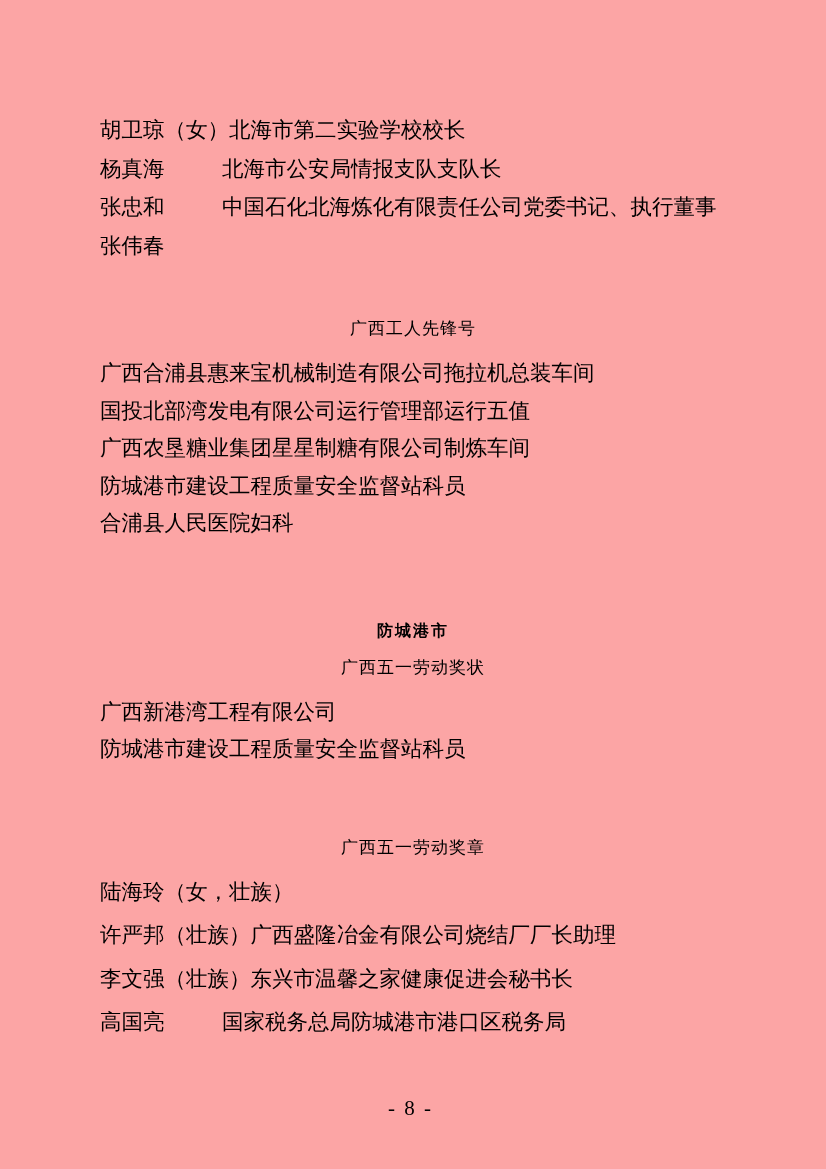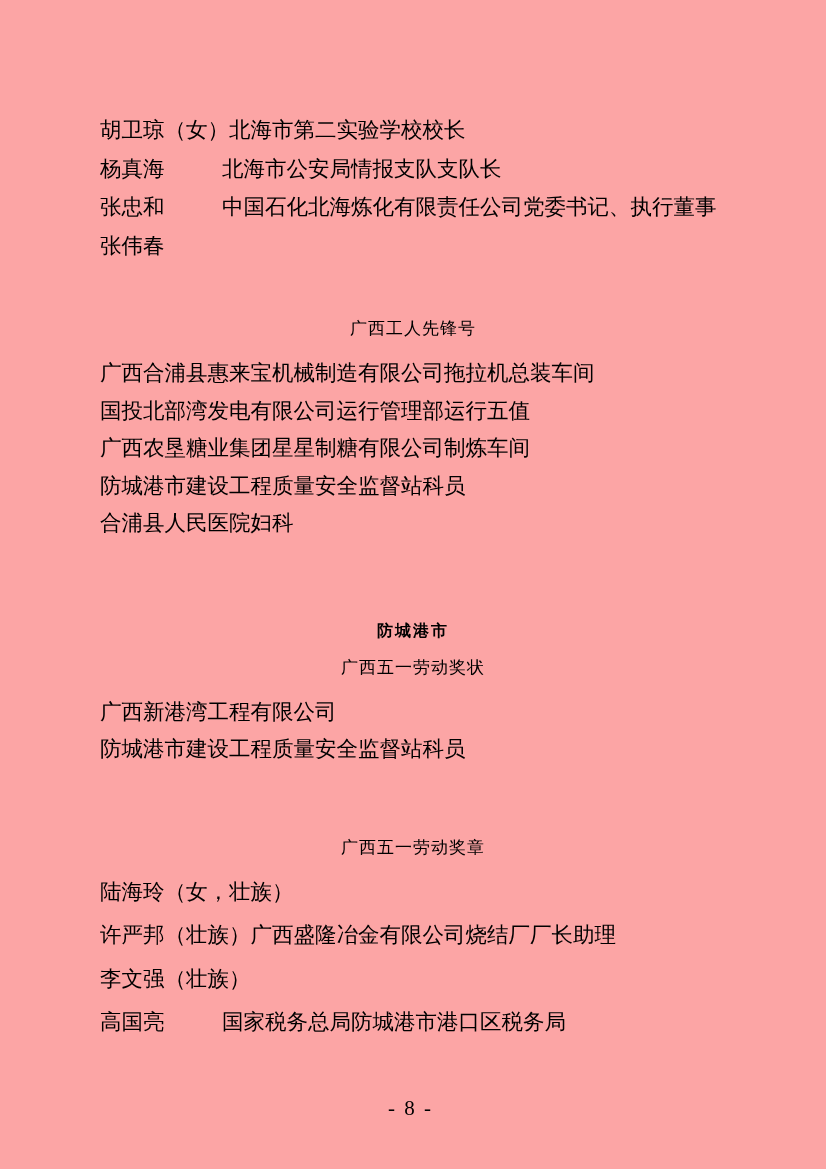--- a/index.html
+++ b/index.html
@@ -136,20 +136,21 @@
     <div class="block-list awardee-list">
       <div class="entry-line">
         <span class="entry-name">陆海玲（女，壮族）</span>
       </div>
       <div class="entry-line">
         <span class="entry-name">许严邦（壮族）</span>
           <span class="entry-title">广西盛隆冶金有限公司烧结厂厂长助理</span>
       </div>
       <div class="entry-line">
         <span class="entry-name">李文强（壮族）</span>
+          <span class="entry-title">东兴市温馨之家健康促进会秘书长</span>
       </div>
       <div class="entry-line">
         <span class="entry-name fixed">高国亮</span>
           <span class="entry-title">国家税务总局防城港市港口区税务局</span>
       </div>
     </div>
 
   </div>
 
   <div class="page-number">

